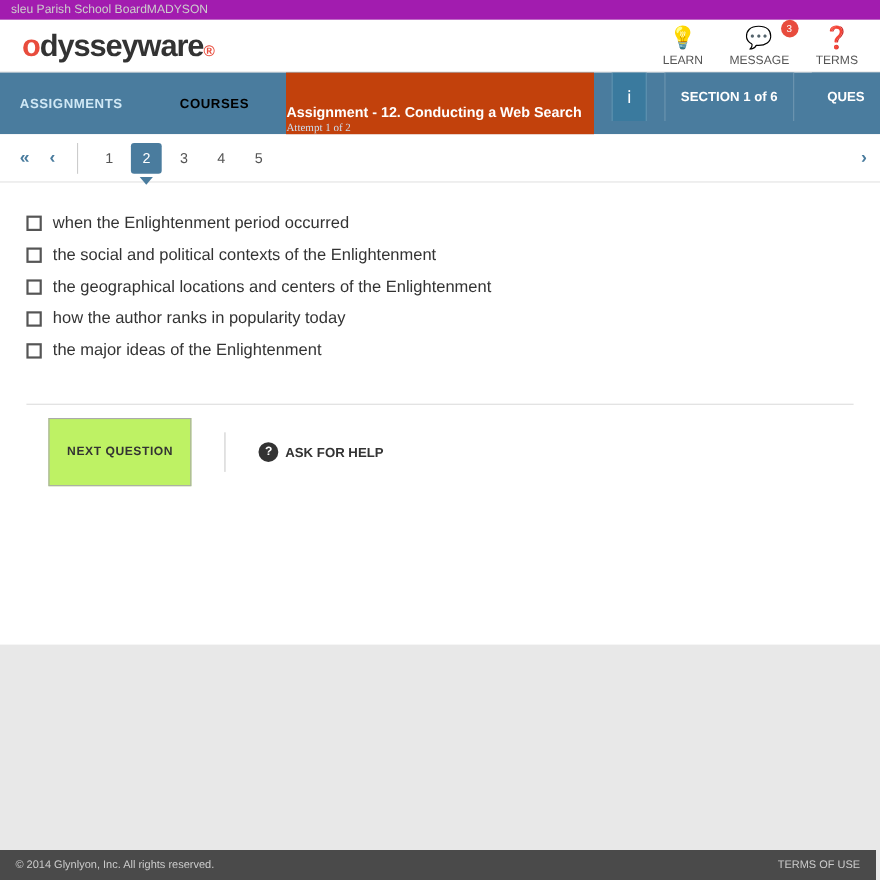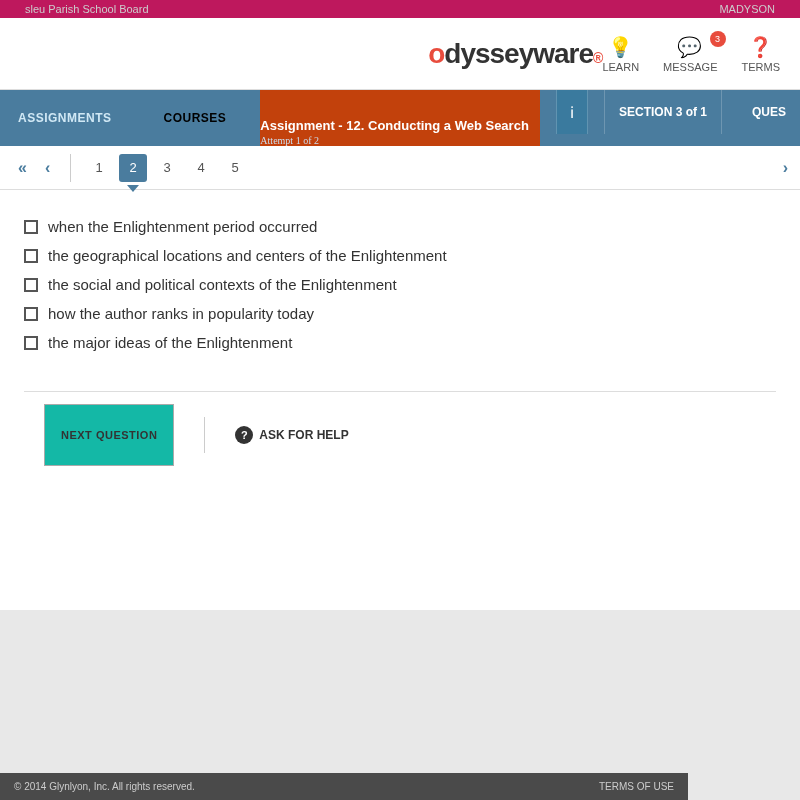--- a/index.html
+++ b/index.html
@@ -8,37 +8,36 @@
       font-size: 13px;
       background: #e8e8e8;
       width: 800px;
       height: 800px;
       overflow: hidden;
       position: relative;
     }
 
     
     #top-bar {
-      background: #be185d;
+      background: #a21caf;
       color: #ccc;
       font-size: 11px;
-      padding: 3px 25px;
-      display: flex;
-      justify-content: space-between;
+      padding: 3px 10px;
+      display: flex;
     }
 
     
     #header {
       background: #fff;
       display: flex;
       align-items: center;
-      justify-content: flex-end;
+      justify-content: space-between;
       padding: 8px 20px;
       border-bottom: 1px solid #ddd;
-      height: 72px;
+      height: 48px;
     }
     #logo {
       font-size: 28px;
       font-weight: bold;
       color: #e84c3d;
       letter-spacing: -1px;
     }
     #logo span {
       color: #333;
     }
@@ -245,21 +244,21 @@
       background: #fff;
       border-top: 1px solid #ddd;
       display: flex;
       align-items: center;
       padding: 12px 20px;
       margin-top: 40px;
       gap: 20px;
     }
     .action-btn {
       border: 1px solid #aaa;
-      background: #14b8a6;
+      background: #bef264;
       color: #333;
       padding: 24px 16px;
       font-size: 11px;
       font-weight: bold;
       cursor: pointer;
       text-transform: uppercase;
       letter-spacing: 0.5px;
     }
 
     #btn-divider {
@@ -297,21 +296,21 @@
     #footer {
       background: #4a4a4a;
       color: #ccc;
       font-size: 10px;
       display: flex;
       justify-content: space-between;
       align-items: center;
       padding: 8px 14px;
       position: fixed;
       bottom: 0;
-      width: 688px;
+      width: 796px;
     }
   </style>
 </head>
 <body>
 
 <div id="top-bar">
   <span>sleu Parish School Board</span>
   <span>MADYSON</span>
 </div>
 
@@ -343,21 +342,21 @@
   <div class="nav-tab active">
     <span>COURSES</span>
   </div>
   <div id="assignment-info">
     <div>
       <div id="assignment-title">Assignment - 12. Conducting a Web Search</div>
       <div id="assignment-attempt">Attempt 1 of 2</div>
     </div>
   </div>
   <div id="info-btn">ℹ</div>
-  <div id="section-info">SECTION 3 of 1</div>
+  <div id="section-info">SECTION 1 of 6</div>
   <div id="quest-label">QUES</div>
 </div>
 
 <div id="question-nav">
   <span class="nav-arrow">«</span>
   <span class="nav-arrow">‹</span>
   <div class="q-separator"></div>
   <div class="q-num">
       <span>1</span>
     </div>
@@ -378,25 +377,25 @@
 </div>
 
 <div id="main-content">
 
   <div class="answer-option">
     <div class="answer-checkbox"></div>
     <span>when the Enlightenment period occurred</span>
   </div>
   <div class="answer-option">
     <div class="answer-checkbox"></div>
-    <span>the geographical locations and centers of the Enlightenment</span>
+    <span>the social and political contexts of the Enlightenment</span>
   </div>
   <div class="answer-option">
     <div class="answer-checkbox"></div>
-    <span>the social and political contexts of the Enlightenment</span>
+    <span>the geographical locations and centers of the Enlightenment</span>
   </div>
   <div class="answer-option">
     <div class="answer-checkbox"></div>
     <span>how the author ranks in popularity today</span>
   </div>
   <div class="answer-option">
     <div class="answer-checkbox"></div>
     <span>the major ideas of the Enlightenment</span>
   </div>
 

